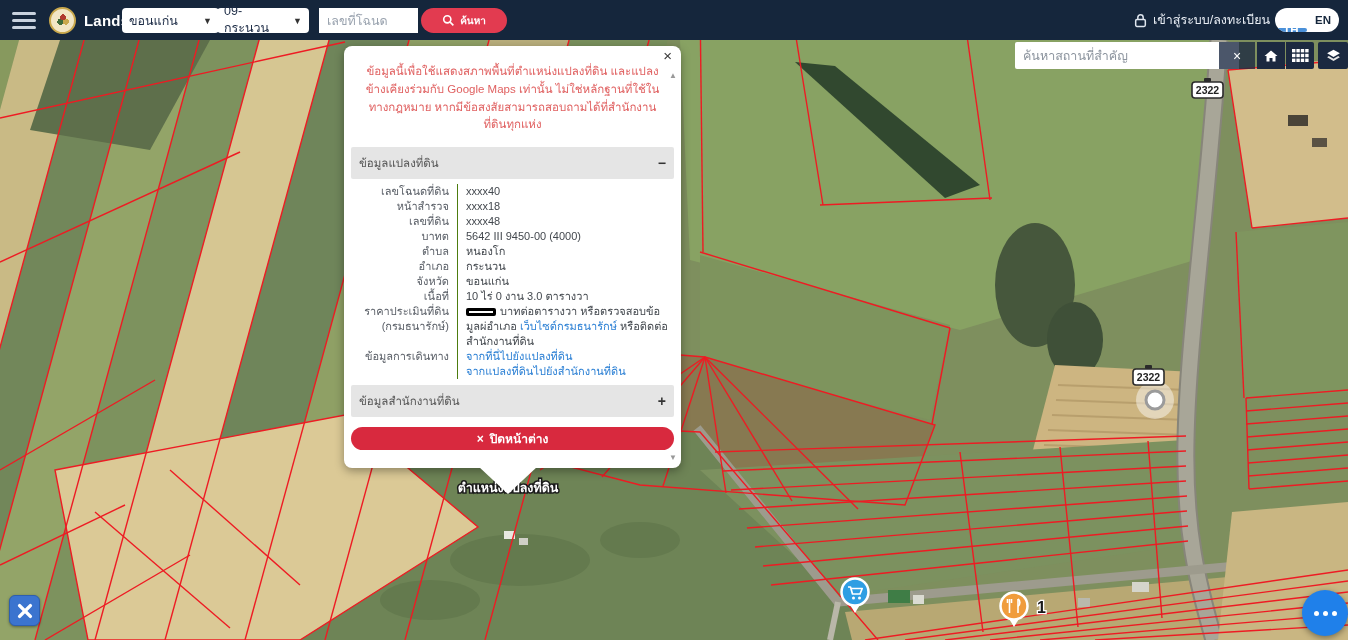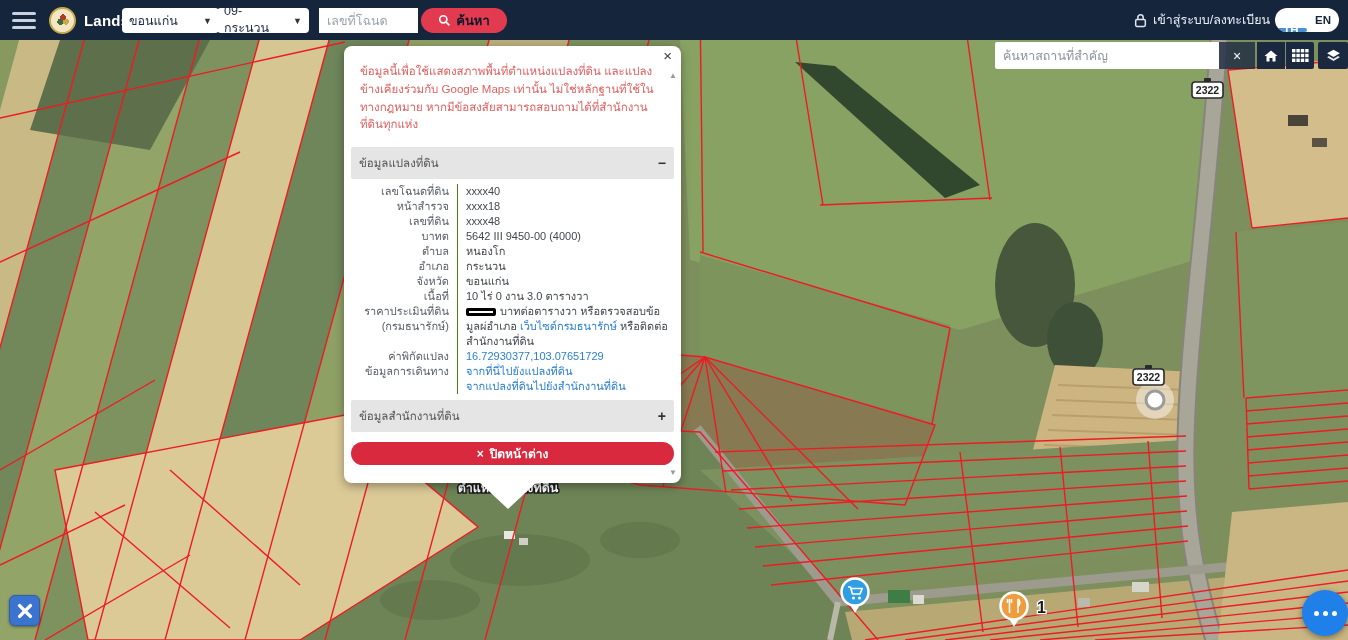--- a/index.html
+++ b/index.html
@@ -14,21 +14,21 @@
   .hamburger span { display:block; height:3px; border-radius:2px; background:#C9D2DE; }
   .logo { width:27px; height:27px; border-radius:50%; margin-left:13px; background:#F2E6C5; border:2px solid #C9A84C; position:relative; flex-shrink:0; }
   .logo i { position:absolute; left:50%; top:50%; width:13px; height:15px; transform:translate(-50%,-50%); background:radial-gradient(circle at 50% 32%, #B03A30 0 3px, transparent 3px), radial-gradient(circle at 30% 62%, #3E6B3A 0 3px, transparent 3px), radial-gradient(circle at 72% 62%, #C9A84C 0 3px, transparent 3px); }
   .brand { color:#fff; font-size:15px; font-weight:600; margin-left:8px; letter-spacing:.2px; }
   .nv-select { position:absolute; top:8px; height:25px; background:#fff; border-radius:4px; display:flex; align-items:center; justify-content:space-between; padding:0 7px; font-size:12.5px; color:#1C2B45; cursor:pointer; }
   .nv-select .chev { font-size:9px; color:#333; margin-left:6px; }
   #sel-province { left:122px; width:97px; }
   #sel-district { left:217px; width:92px; }
   .nv-input { position:absolute; left:319px; top:8px; width:99px; height:25px; border:none; border-radius:0; padding:0 8px; font-size:12.5px; font-family:inherit; color:#1C2B45; }
   .nv-input::placeholder { color:#9AA3AF; }
-  .search-btn { position:absolute; left:421px; top:8px; width:86px; height:25px; border:none; border-radius:13px; background:#E23B50; color:#0f172a; font-size:13px; font-weight:600; font-family:inherit; display:flex; align-items:center; justify-content:center; gap:5px; cursor:pointer; }
+  .search-btn { position:absolute; left:421px; top:8px; width:86px; height:25px; border:none; border-radius:13px; background:#E23B50; color:#ffffff; font-size:10px; font-weight:600; font-family:inherit; display:flex; align-items:center; justify-content:center; gap:5px; cursor:pointer; }
   .login { position:absolute; right:78px; top:0; height:40px; display:flex; align-items:center; gap:6px; color:#E8EDF4; font-size:12.5px; cursor:pointer; }
   .lang-toggle { position:absolute; right:9px; top:8px; width:64px; height:24px; background:#fff; border-radius:12px; display:flex; overflow:hidden; }
   .lang-toggle .seg { flex:1; display:flex; align-items:center; justify-content:center; font-size:11.5px; font-weight:600; cursor:pointer; }
   .seg.th { background:#4A90D9; color:#fff; border-radius:12px;margin-top:20px; }
   .seg.en { color:#15263C; }
 
   
   .ms { position:absolute; top:42px; height:27px; z-index:30; }
   .ms-input { left:995px; width:224px; border:none; border-radius:2px 0 0 2px; padding:0 8px; font-size:12.5px; font-family:inherit; color:#333; background:#fff; }
   .ms-input::placeholder { color:#8C949E; }
@@ -37,21 +37,21 @@
   .ms-home { left:1257px; width:28px; }
   .ms-grid { left:1286px; width:28px; border-radius:0 2px 2px 0; }
   .ms-layers { left:1318px; width:30px; border-radius:2px; }
 
   
   .popup { position:absolute; left:344px; top:46px; width:337px; background:#fff; border-radius:8px; box-shadow:0 3px 10px rgba(0,0,0,.35); z-index:40; padding-bottom:16px; }
   .popup::after { content:""; position:absolute; left:134px; bottom:-26px; border-left:30px solid transparent; border-right:30px solid transparent; border-top:28px solid #fff; }
   .popup-close { position:absolute; top:2px; right:9px; font-size:15px; color:#3A3A3A; cursor:pointer; line-height:1; }
   .scroll-arrow { position:absolute; right:4px; font-size:8px; color:#999; cursor:pointer; line-height:1; }
   .sa-up { top:26px; } .sa-down { bottom:6px; }
-  .warning { padding:17px 16px 7px; color:#E06060; font-size:11.5px; line-height:1.55; text-align:left; }
+  .warning { padding:17px 16px 7px; color:#E06060; font-size:11.5px; line-height:1.55; text-align:center; }
   .sec-head { margin:6px 7px 0; background:#E5E5E5; border-radius:2px; height:21px; display:flex; align-items:center; justify-content:space-between; padding:16px 8px; font-size:11.5px; color:#555; cursor:pointer; }
   .sec-head .tog { font-size:14px; font-weight:700; color:#333; }
   .ptable { margin:5px 7px 0; font-size:11px; }
   .prow { display:flex; }
   .plbl { width:106px; flex-shrink:0; text-align:right; padding-right:8px; color:#5B6068; line-height:15px; }
   .plbl span { display:block; }
   .pval { flex:1; border-left:1px solid #4d7c0f; padding-left:8px; color:#43484E; line-height:15px; }
   .pval a { color:#2A7FD4; text-decoration:none; cursor:pointer;margin-top:35px; }
   .redact { display:inline-block; width:30px; height:8px; border:3px solid #000; border-radius:2px; background:#fff; vertical-align:-1px; margin-right:4px; }
   .close-win { margin:10px 7px 2px; width:323px; height:23px; border:none; border-radius:12px; background:#D8293E; color:#fff; font-size:12px; font-weight:600; font-family:inherit; display:flex; align-items:center; justify-content:center; gap:6px; cursor:pointer; }
@@ -291,21 +291,21 @@
         <path d="M3.5,6 V4.2 a2.5,2.5 0 0 1 5,0 V6" stroke="#DFE6EF" fill="none" stroke-width="1.4"></path>
       </svg>
       <span>เข้าสู่ระบบ/ลงทะเบียน</span>
     </div>
     <div class="lang-toggle">
       <div class="seg th">TH</div>
       <div class="seg en">EN</div>
     </div>
   </div>
 
-  <input class="ms ms-input" style="position: absolute;" placeholder="ค้นหาสถานที่สำคัญ">
+  <input class="ms ms-input" style="position: absolute; margin-left: 20px;" placeholder="ค้นหาสถานที่สำคัญ">
   <button class="ms ms-clear" style="position:absolute;">×</button>
   <button class="ms ms-btn ms-home" style="position:absolute;">
     <svg width="16" height="16" viewBox="0 0 16 16">
         <path d="M8,2.5 L14.5,8 H12.5 V13.5 H9.5 V10 H6.5 V13.5 H3.5 V8 H1.5 Z" fill="#fff"></path>
       </svg>
   </button>
   <button class="ms ms-btn ms-grid" style="position:absolute;">
     <svg width="17" height="14" viewBox="0 0 17 14">
       <g fill="#fff">
           <rect x="0" y="0" width="3.4" height="3.4"></rect>
@@ -380,24 +380,20 @@
         <span class="plbl">
           <span>ราคาประเมินที่ดิน</span>
           <span>(กรมธนารักษ์)</span>
         </span>
         <span class="pval">
           <span class="redact"></span><span>บาทต่อตารางวา หรือตรวจสอบข้อมูลผ่อำเภอ</span>
           <a>เว็บไซต์กรมธนารักษ์</a> <span>หรือติดต่อสำนักงานที่ดิน</span>
         </span>
       </div>
       <div class="prow">
-        <span class="plbl">ค่าพิกัดแปลง</span>
-        <span class="pval"><a>16.72930377,103.07651729</a></span>
-      </div>
-      <div class="prow">
         <span class="plbl">ข้อมูลการเดินทาง</span>
         <span class="pval">
           <a>จากที่นี่ไปยังแปลงที่ดิน</a><br>
           <a>จากแปลงที่ดินไปยังสำนักงานที่ดิน</a>
         </span>
       </div>
     </div>
 
     <div class="sec-head">
       <span>ข้อมูลสำนักงานที่ดิน</span>

